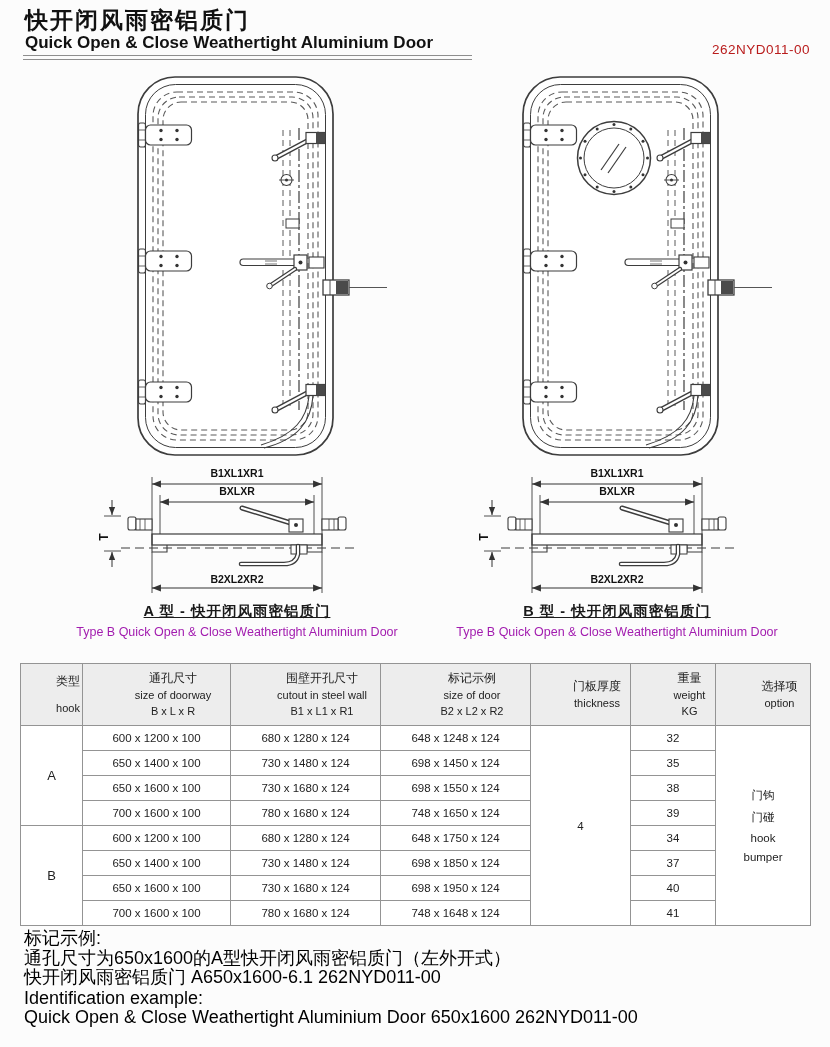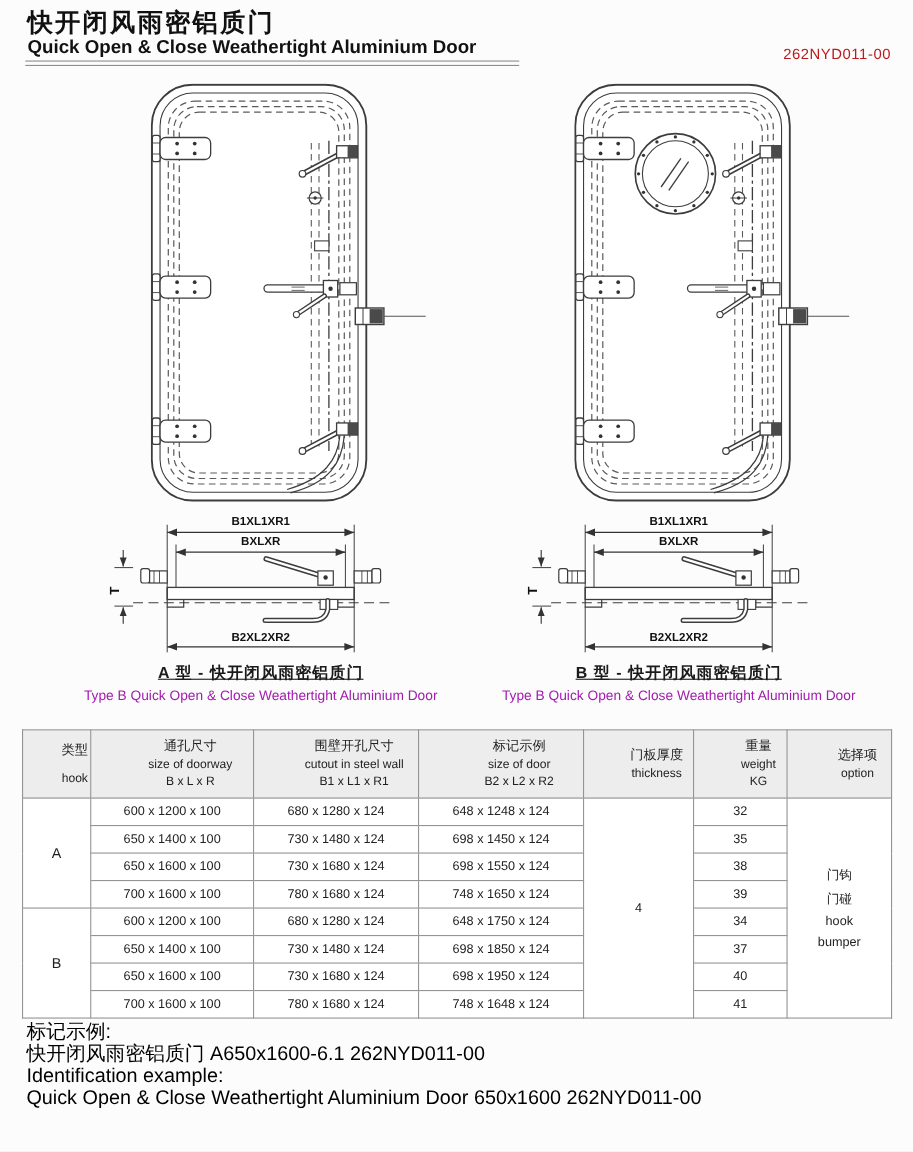--- a/index.html
+++ b/index.html
@@ -319,18 +319,19 @@
         <td>700 x 1600 x 100</td>
         <td>780 x 1680 x 124</td>
         <td>748 x 1648 x 124</td>
         <td>41</td>
       </tr>
     </tbody>
   </table>
 
   <div class="abs footer">
     <div>标记示例:</div>
+    <div>通孔尺寸为650x1600的A型快开闭风雨密铝质门（左外开式）</div>
     <div>快开闭风雨密铝质门 A650x1600-6.1 262NYD011-00</div>
     <div class="gap">Identification example:</div>
     <div>Quick Open &amp; Close Weathertight Aluminium Door 650x1600 262NYD011-00</div>
   </div>
 
 </div>
 
 </body></html>

